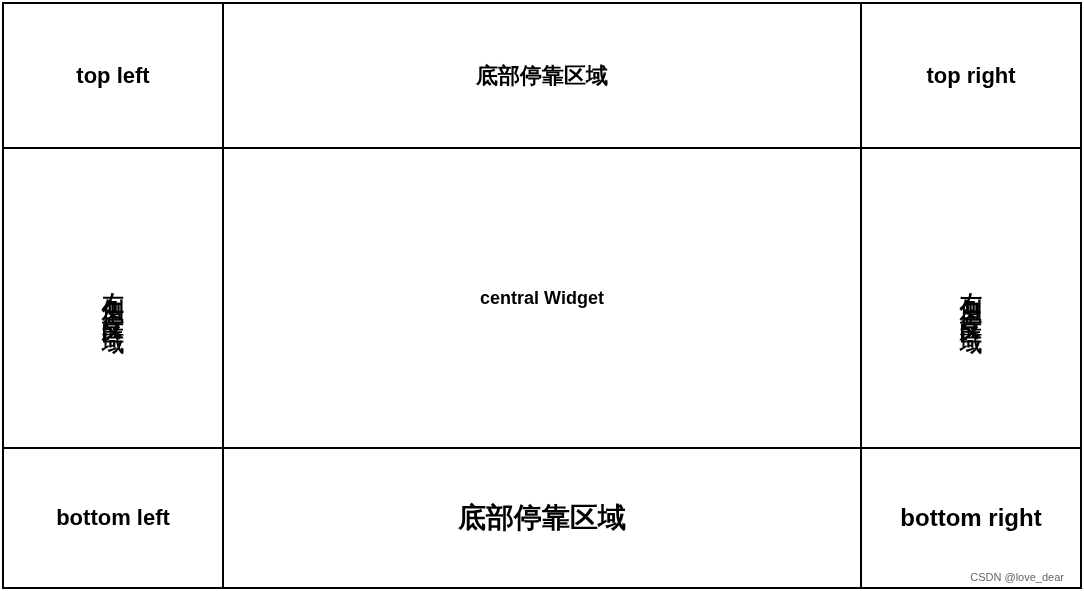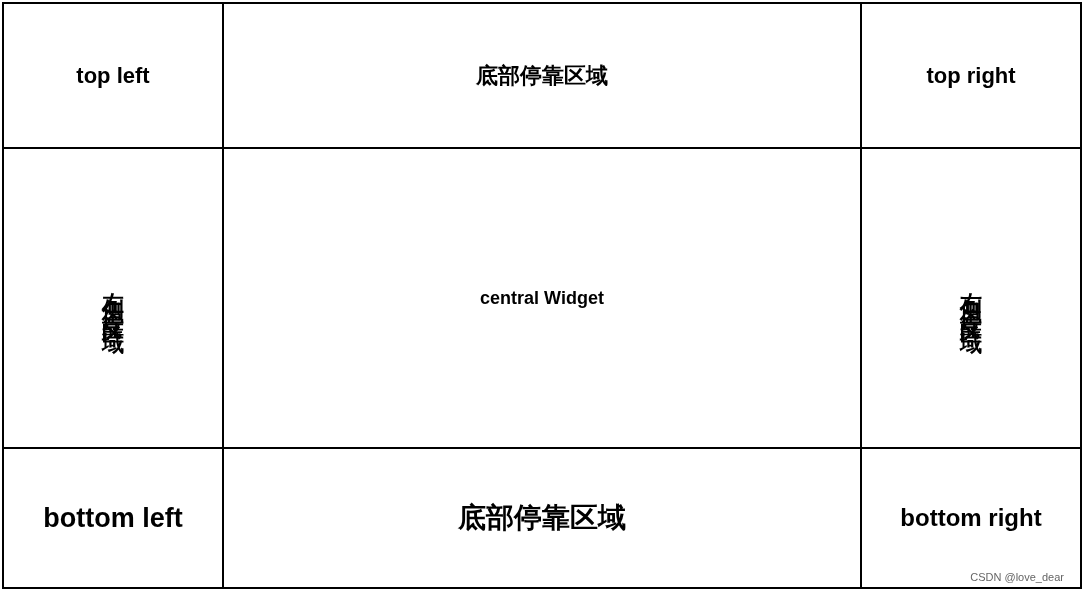--- a/index.html
+++ b/index.html
@@ -70,21 +70,21 @@
       font-size: 22px;
       line-height: 2;
       writing-mode: vertical-rl;
       text-orientation: upright;
       letter-spacing: 8px;
     }
 
     .bottom-left {
       width: 220px;
       height: 140px;
-      font-size: 27px;
+      font-size: 22px;
       border-radius: 24px;
     }
 
     .bottom-center {
       height: 140px;
       font-size: 28px;
     }
 
     .bottom-right {
       width: 220px;

